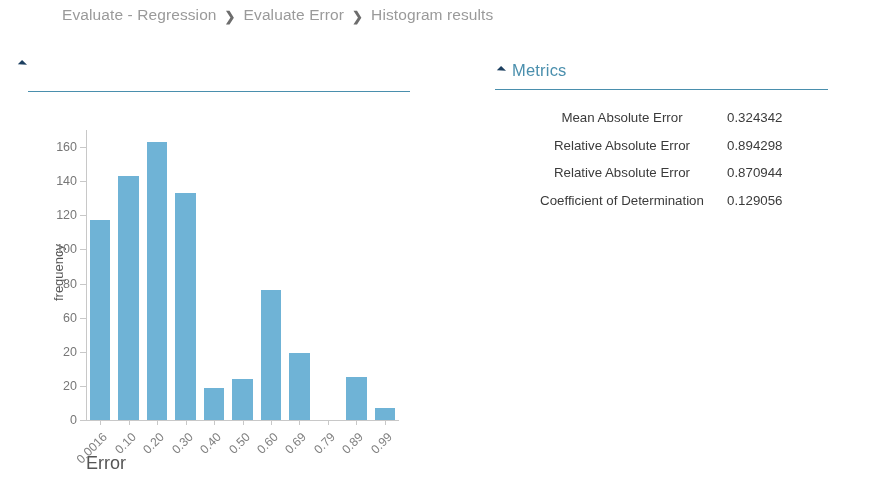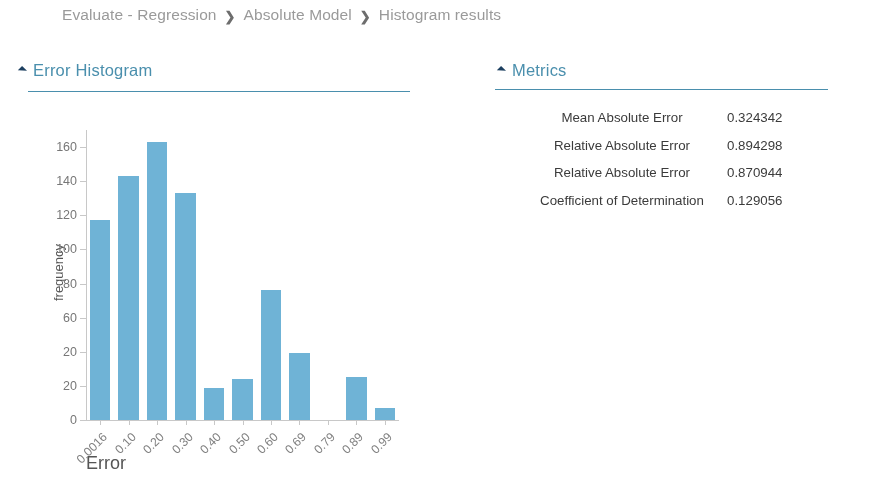--- a/index.html
+++ b/index.html
@@ -174,28 +174,27 @@
     font-size: 18px;
     color: #555555;
   }
 </style>
 </head>
 <body>
 
 <div class="breadcrumb">
   <span class="crumb">Evaluate - Regression</span>
   <span class="crumb-sep">❯</span>
-  <span class="crumb">Absolute Model</span>
+  <span class="crumb">Evaluate Error</span>
   <span class="crumb-sep">❯</span>
   <span class="crumb">Histogram results</span>
 </div>
 
 <div class="panel-head" id="hist-head">
   <span class="panel-caret"></span>
-  <span class="panel-title">Error Histogram</span>
 </div>
 <div class="panel-rule" id="hist-rule"></div>
 
 <div class="chart">
   <div class="y-axis-title">frequency</div>
   <div class="x-axis-title">Error</div>
   <div class="plot" id="plot">
     <div class="axis-line y-axis"></div>
     <div class="axis-line x-axis"></div>
   <div class="tick-wrap" style="top: 290px;">

